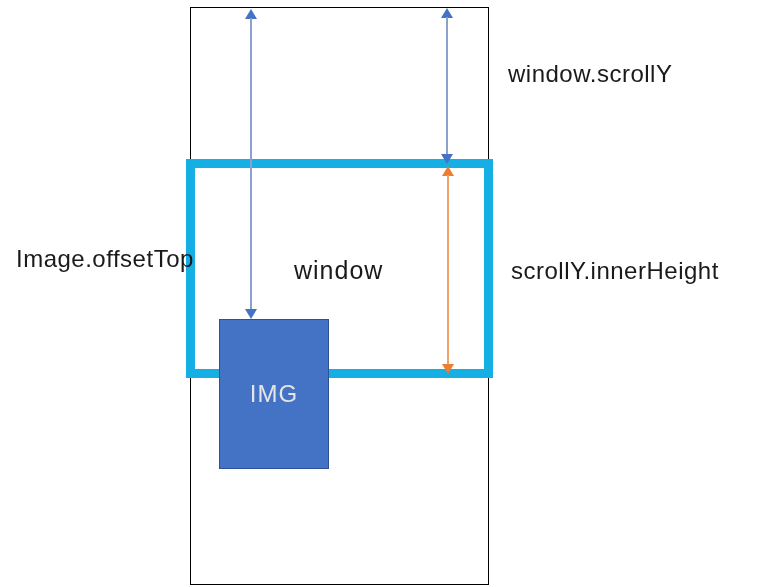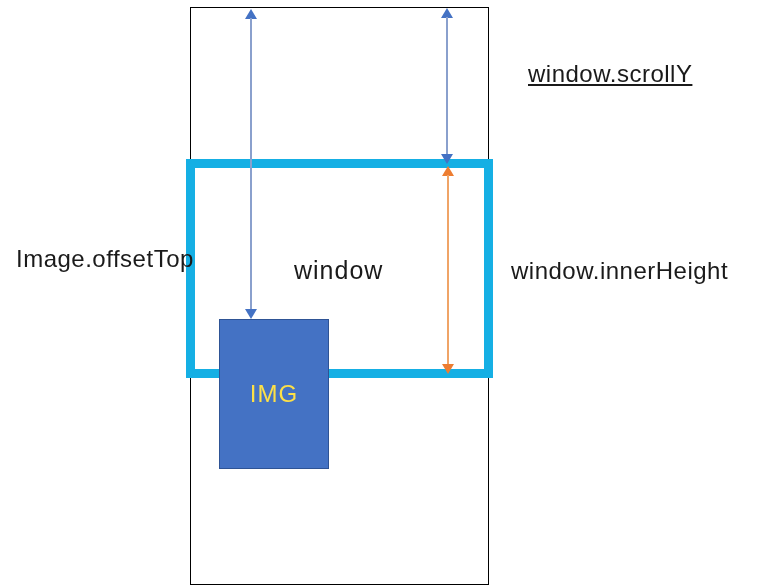--- a/index.html
+++ b/index.html
@@ -18,21 +18,21 @@
     border: 1.5px solid #000000; box-sizing: border-box; background: transparent;
   }
   .viewport-rect {
     position: absolute; left: 186px; top: 159px; width: 307px; height: 219px;
     border: 9px solid #15AFE4; box-sizing: border-box; background: transparent;
   }
   .img-box {
     position: absolute; left: 219px; top: 319px; width: 110px; height: 150px;
     background: #4472C4; border: 1.5px solid #2E5395; box-sizing: border-box;
     display: flex; align-items: center; justify-content: center;
-    color: #fde047; font-size: 24px; letter-spacing: 1px;
+    color: #e5e5e5; font-size: 24px; letter-spacing: 1px;
   }
 
   .arrow { position: absolute; width: 12px; }
   .arrow .shaft {
     position: absolute; left: 50%; transform: translateX(-50%);
     top: 9px; bottom: 9px; width: 2px;
   }
   .arrow .head-up {
     position: absolute; top: 0; left: 0; width: 0; height: 0;
     border-left: 6px solid transparent; border-right: 6px solid transparent;
@@ -48,21 +48,21 @@
   .arrow.blue .head-down { border-top-color: #4472C4; }
   .arrow.orange .shaft { background: #f0a467; }
   .arrow.orange .head-up { border-bottom-color: #ED7D31; }
   .arrow.orange .head-down { border-top-color: #ED7D31; }
 
   #arrow-offset-top   { left: 245px; top: 9px;   height: 310px; }
   #arrow-scroll-y     { left: 441px; top: 8px;   height: 156px; }
   #arrow-inner-height { left: 442px; top: 166px; height: 208px; }
 
   .label { position: absolute; white-space: nowrap; font-size: 24px; letter-spacing: 0.5px; }
-  #label-scrolly     { left: 528px; top: 60px; text-decoration: underline; }
+  #label-scrolly     { left: 508px; top: 60px; }
   #label-offsettop   { left: 16px;  top: 245px; }
   #label-window      { left: 294px; top: 256px; font-size: 25px; letter-spacing: 1px; text-align: right; }
   #label-innerheight { left: 511px; top: 257px; }
 </style>
 </head>
 <body>
 
 <div class="canvas">
 
   <div class="doc-rect"></div>
@@ -87,15 +87,15 @@
     <span class="head-down"></span>
   </div>
 
   <div class="img-box">
     <span>IMG</span>
   </div>
 
   <div class="label" id="label-scrolly">window.scrollY</div>
   <div class="label" id="label-offsettop">Image.offsetTop</div>
   <div class="label" id="label-window">window</div>
-  <div class="label" id="label-innerheight">window.innerHeight</div>
+  <div class="label" id="label-innerheight">scrollY.innerHeight</div>
 
 </div>
 
 </body></html>

